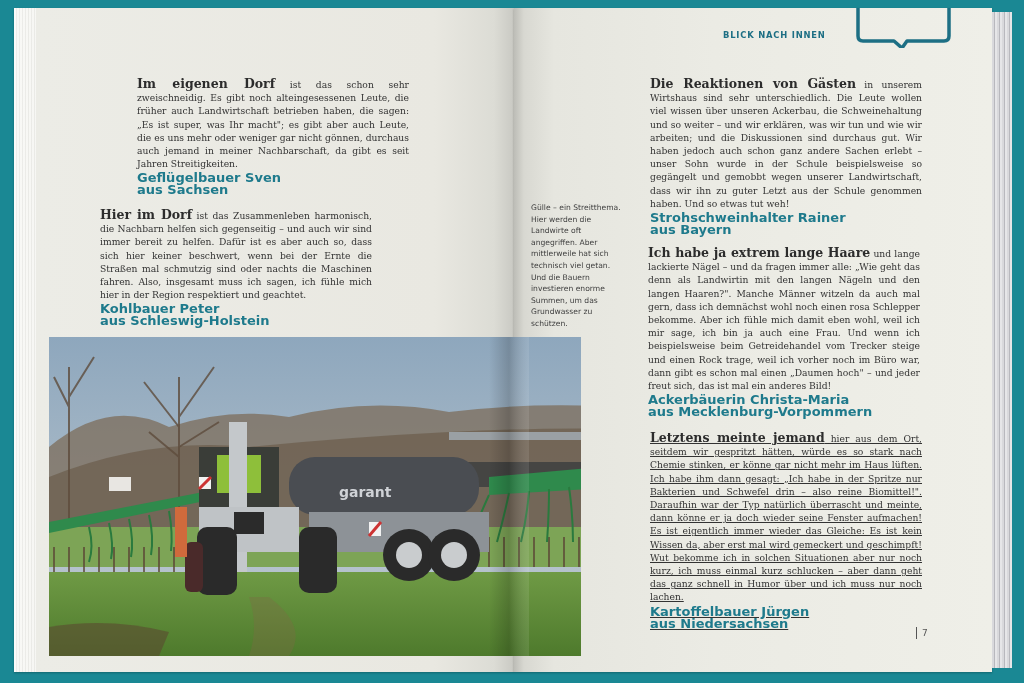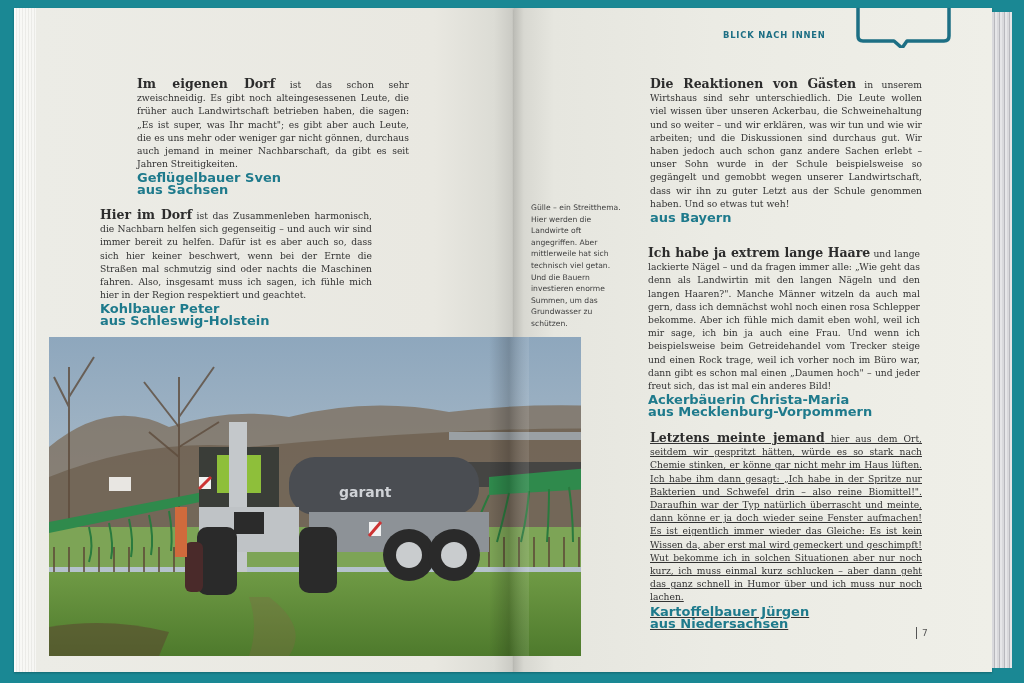--- a/index.html
+++ b/index.html
@@ -196,20 +196,21 @@
 </div>
 
 <div class="section-label">BLICK NACH INNEN</div>
 <svg class="bubble" viewBox="0 0 104 40" xmlns="http://www.w3.org/2000/svg">
   <path d="M6 0 L6 28 Q6 33 11 33 L42 33 L50 40 L55 33 L92 33 Q97 33 97 28 L97 0" fill="none" stroke="#1d6f84" stroke-width="3.5" stroke-linejoin="round"></path>
 </svg>
 
 <div class="text-block" style="left:650px; top:77px;">
   <span class="lead">Die Reaktionen von Gästen</span><span> in unserem Wirtshaus sind sehr unterschiedlich. Die Leute wollen viel wissen über unseren Ackerbau, die Schweinehaltung und so weiter – und wir erklären, was wir tun und wie wir arbeiten; und die Diskussionen sind durchaus gut. Wir haben jedoch auch schon ganz andere Sachen erlebt – unser Sohn wurde in der Schule beispielsweise so gegängelt und gemobbt wegen unserer Landwirtschaft, dass wir ihn zu guter Letzt aus der Schule genommen haben. Und so etwas tut weh!</span>
   <div class="author">
+    <div>Strohschweinhalter Rainer</div>
     <div>aus Bayern</div>
   </div>
 </div>
 
 <div class="text-block" style="left:616px; top:246px;margin-left:32px;">
   <span class="lead">Ich habe ja extrem lange Haare</span><span> und lange lackierte Nägel – und da fragen immer alle: „Wie geht das denn als Landwirtin mit den langen Nägeln und den langen Haaren?". Manche Männer witzeln da auch mal gern, dass ich demnächst wohl noch einen rosa Schlepper bekomme. Aber ich fühle mich damit eben wohl, weil ich mir sage, ich bin ja auch eine Frau. Und wenn ich beispielsweise beim Getreidehandel vom Trecker steige und einen Rock trage, weil ich vorher noch im Büro war, dann gibt es schon mal einen „Daumen hoch" – und jeder freut sich, das ist mal ein anderes Bild!</span>
   <div class="author">
     <div>Ackerbäuerin Christa-Maria</div>
     <div>aus Mecklenburg-Vorpommern</div>
   </div>

